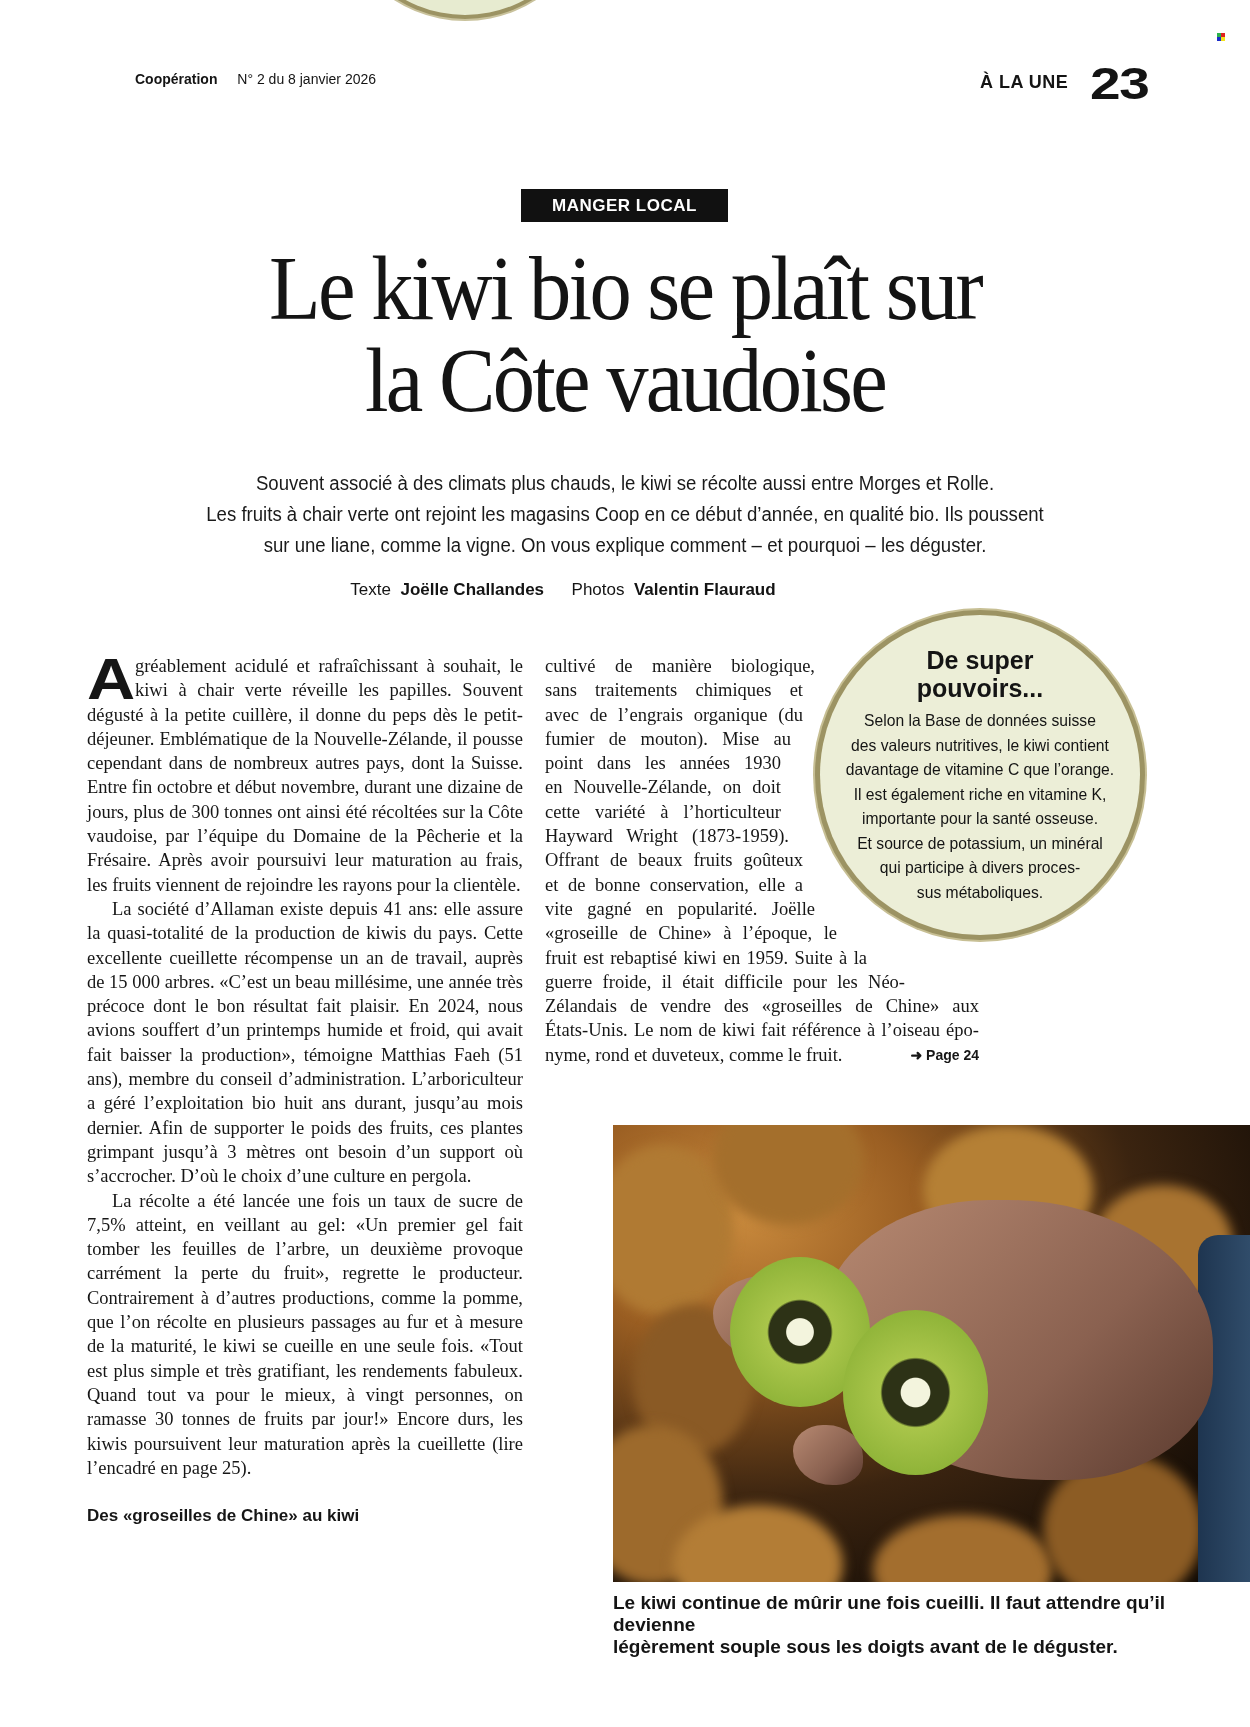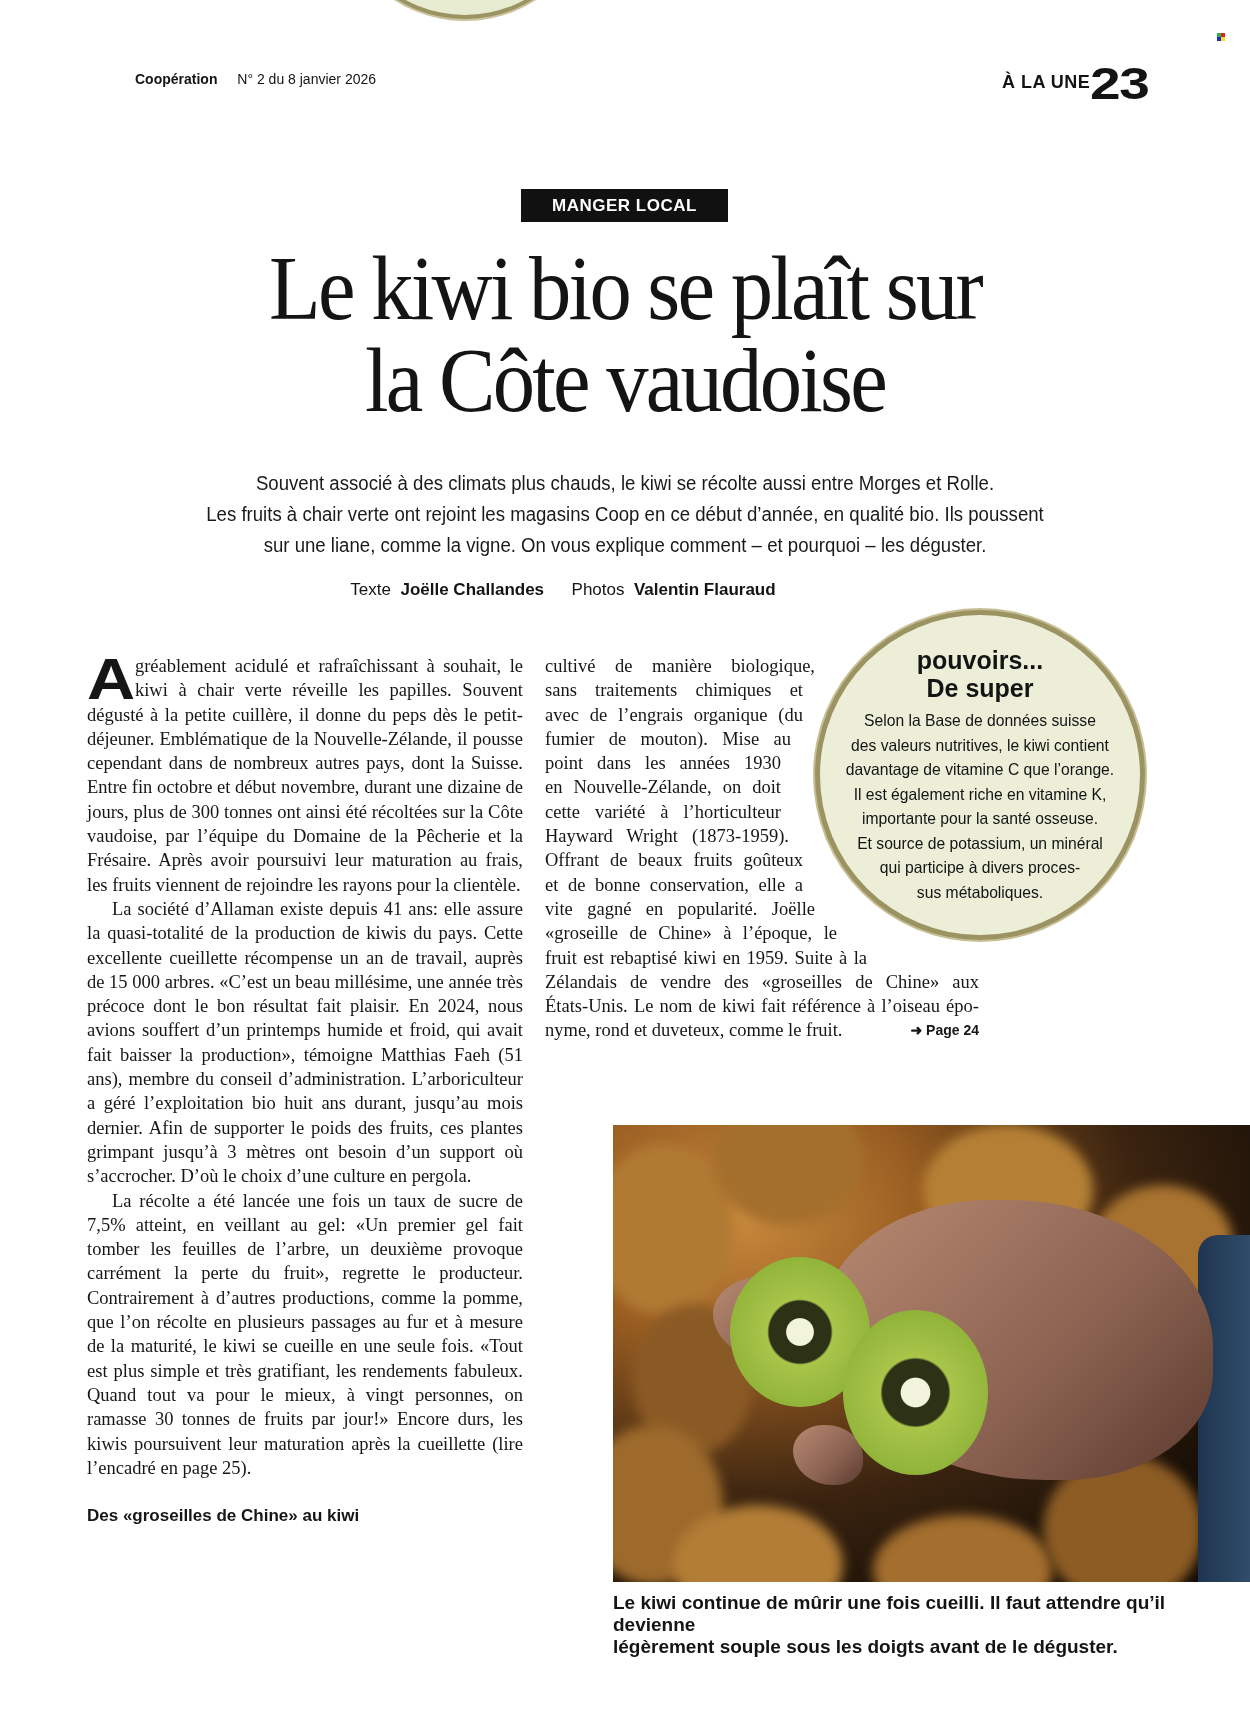--- a/index.html
+++ b/index.html
@@ -11,21 +11,21 @@
 
   
   .top-circle {
     left:340px; top:-235px; width:250px; height:250px; border-radius:50%;
     background:#e7ebd0;
     box-shadow: 0 0 0 4px #9c9363, 0 0 0 6px #c9c29c;
   }
 
   .masthead { left:87px; top:71px; font-family:"Liberation Sans", sans-serif; font-size:14px; }
   .masthead .brand { font-weight:bold; margin-right:16px;margin-left:48px; }
-  .section-label { left:1002px; top:72px; font-family:"Liberation Sans", sans-serif; font-weight:bold; font-size:18px; letter-spacing:0.5px; }
+  .section-label { left:980px; top:72px; font-family:"Liberation Sans", sans-serif; font-weight:bold; font-size:18px; letter-spacing:0.5px; }
   .page-num { left:1090px; top:62px; font-family:"Liberation Sans", sans-serif; font-weight:900; font-size:44px; line-height:1; letter-spacing:-1px; transform:scaleX(1.25); transform-origin:left; }
   .print-marks { left:1217px; top:33px; width:8px; height:8px; }
   .print-marks span { position:absolute; width:4px; height:4px; }
 
   .kicker {
     left:521px; top:189px; width:207px; height:33px; background:#111; color:#fff;
     font-family:"Liberation Sans", sans-serif; font-weight:bold; font-size:17px;
     display:flex; align-items:center; justify-content:center; letter-spacing:0.5px;
   }
 
@@ -142,33 +142,34 @@
   <span class="line" style="width:246px">fumier de mouton). Mise au</span>
   <span class="line" style="width:236px">point dans les années 1930</span>
   <span class="line" style="width:236px">en Nouvelle-Zélande, on doit</span>
   <span class="line" style="width:236px">cette variété à l’horticulteur</span>
   <span class="line" style="width:244px">Hayward Wright (1873-1959).</span>
   <span class="line" style="width:258px">Offrant de beaux fruits goûteux</span>
   <span class="line" style="width:258px">et de bonne conservation, elle a</span>
   <span class="line" style="width:270px">vite gagné en popularité. Joëlle</span>
   <span class="line" style="width:292px">«groseille de Chine» à l’époque, le</span>
   <span class="line" style="width:322px">fruit est rebaptisé kiwi en 1959. Suite à la</span>
+  <span class="line" style="width:360px">guerre froide, il était difficile pour les Néo-</span>
   <span class="line" style="width:434px">Zélandais de vendre des «groseilles de Chine» aux</span>
   <span class="line" style="width:434px">États-Unis. Le nom de kiwi fait référence à l’oiseau épo-</span>
   <span class="line last" style="width:434px">
     <span>nyme, rond et duveteux, comme le fruit.</span>
     <span class="page-ref">➜ Page 24</span>
   </span>
 </div>
 
 <div class="abs box-circle"></div>
 <div class="abs box-content">
   <div class="box-title">
+    <div>De super</div>
     <div>pouvoirs...</div>
-    <div>De super</div>
   </div>
   <div class="box-text">
     <div>Selon la Base de données suisse</div>
     <div>des valeurs nutritives, le kiwi contient</div>
     <div>davantage de vitamine C que l’orange.</div>
     <div>Il est également riche en vitamine K,</div>
     <div>importante pour la santé osseuse.</div>
     <div>Et source de potassium, un minéral</div>
     <div>qui participe à divers proces-</div>
     <div>sus métaboliques.</div>

